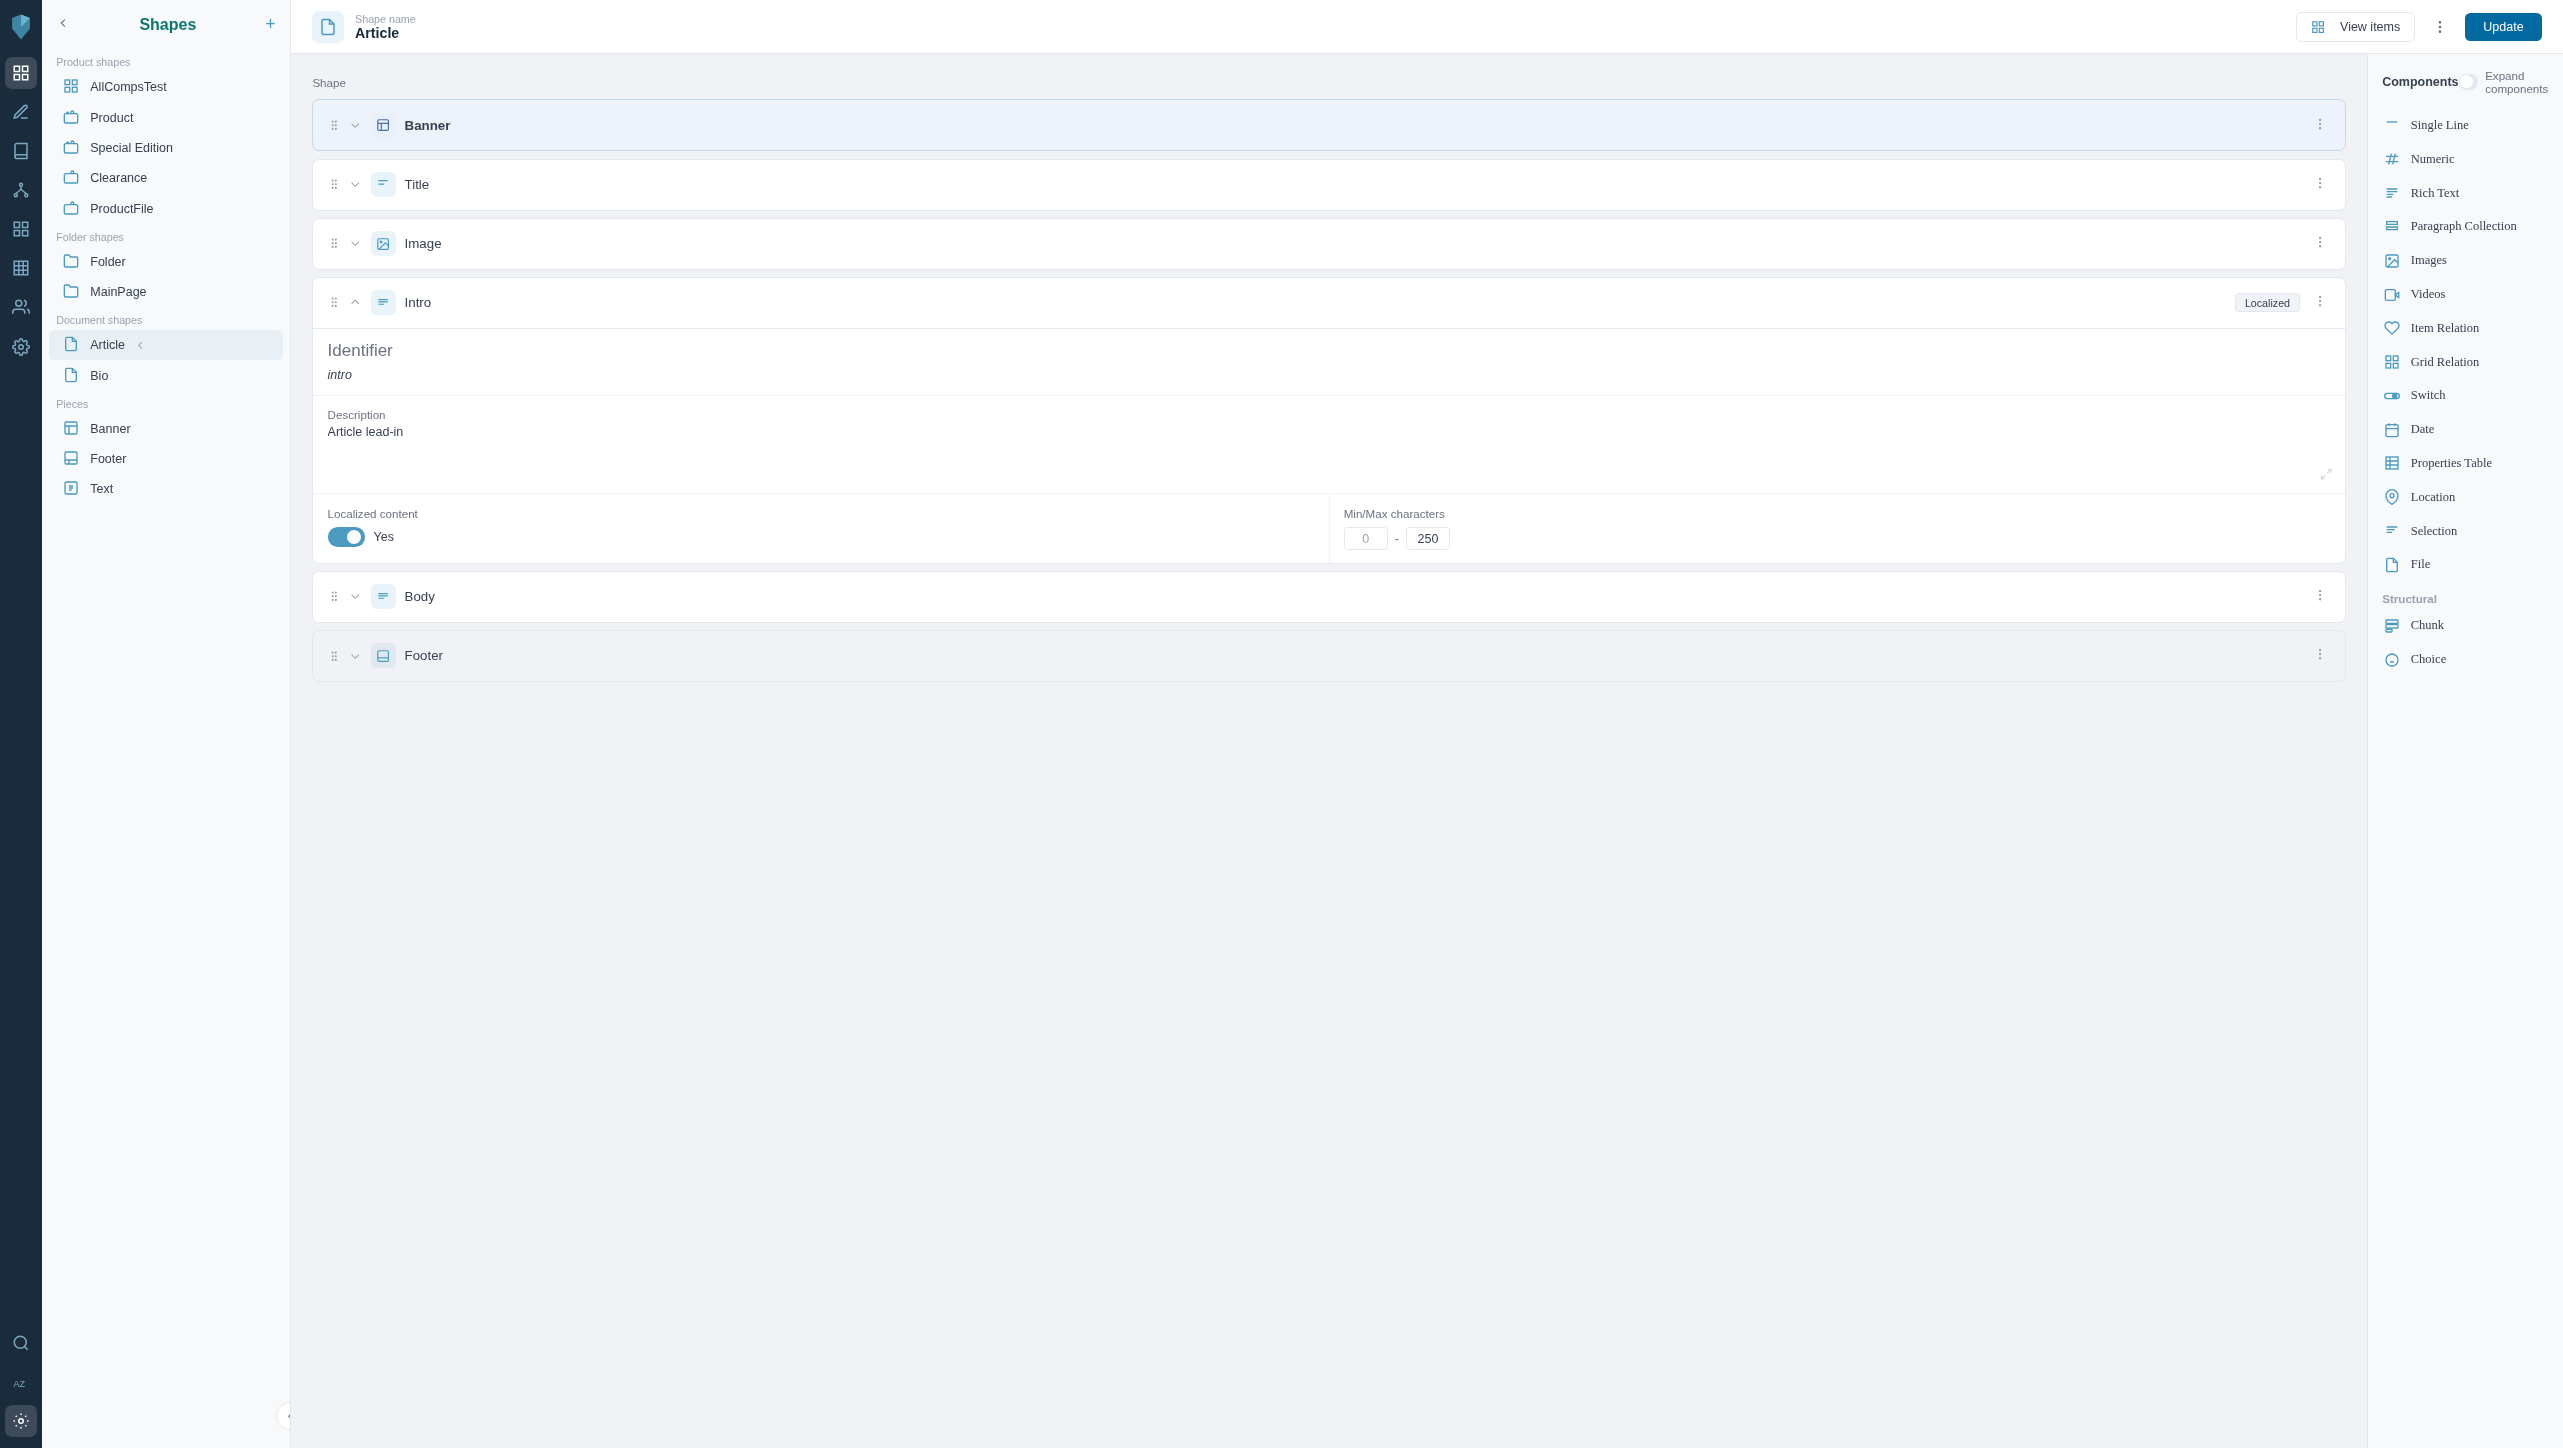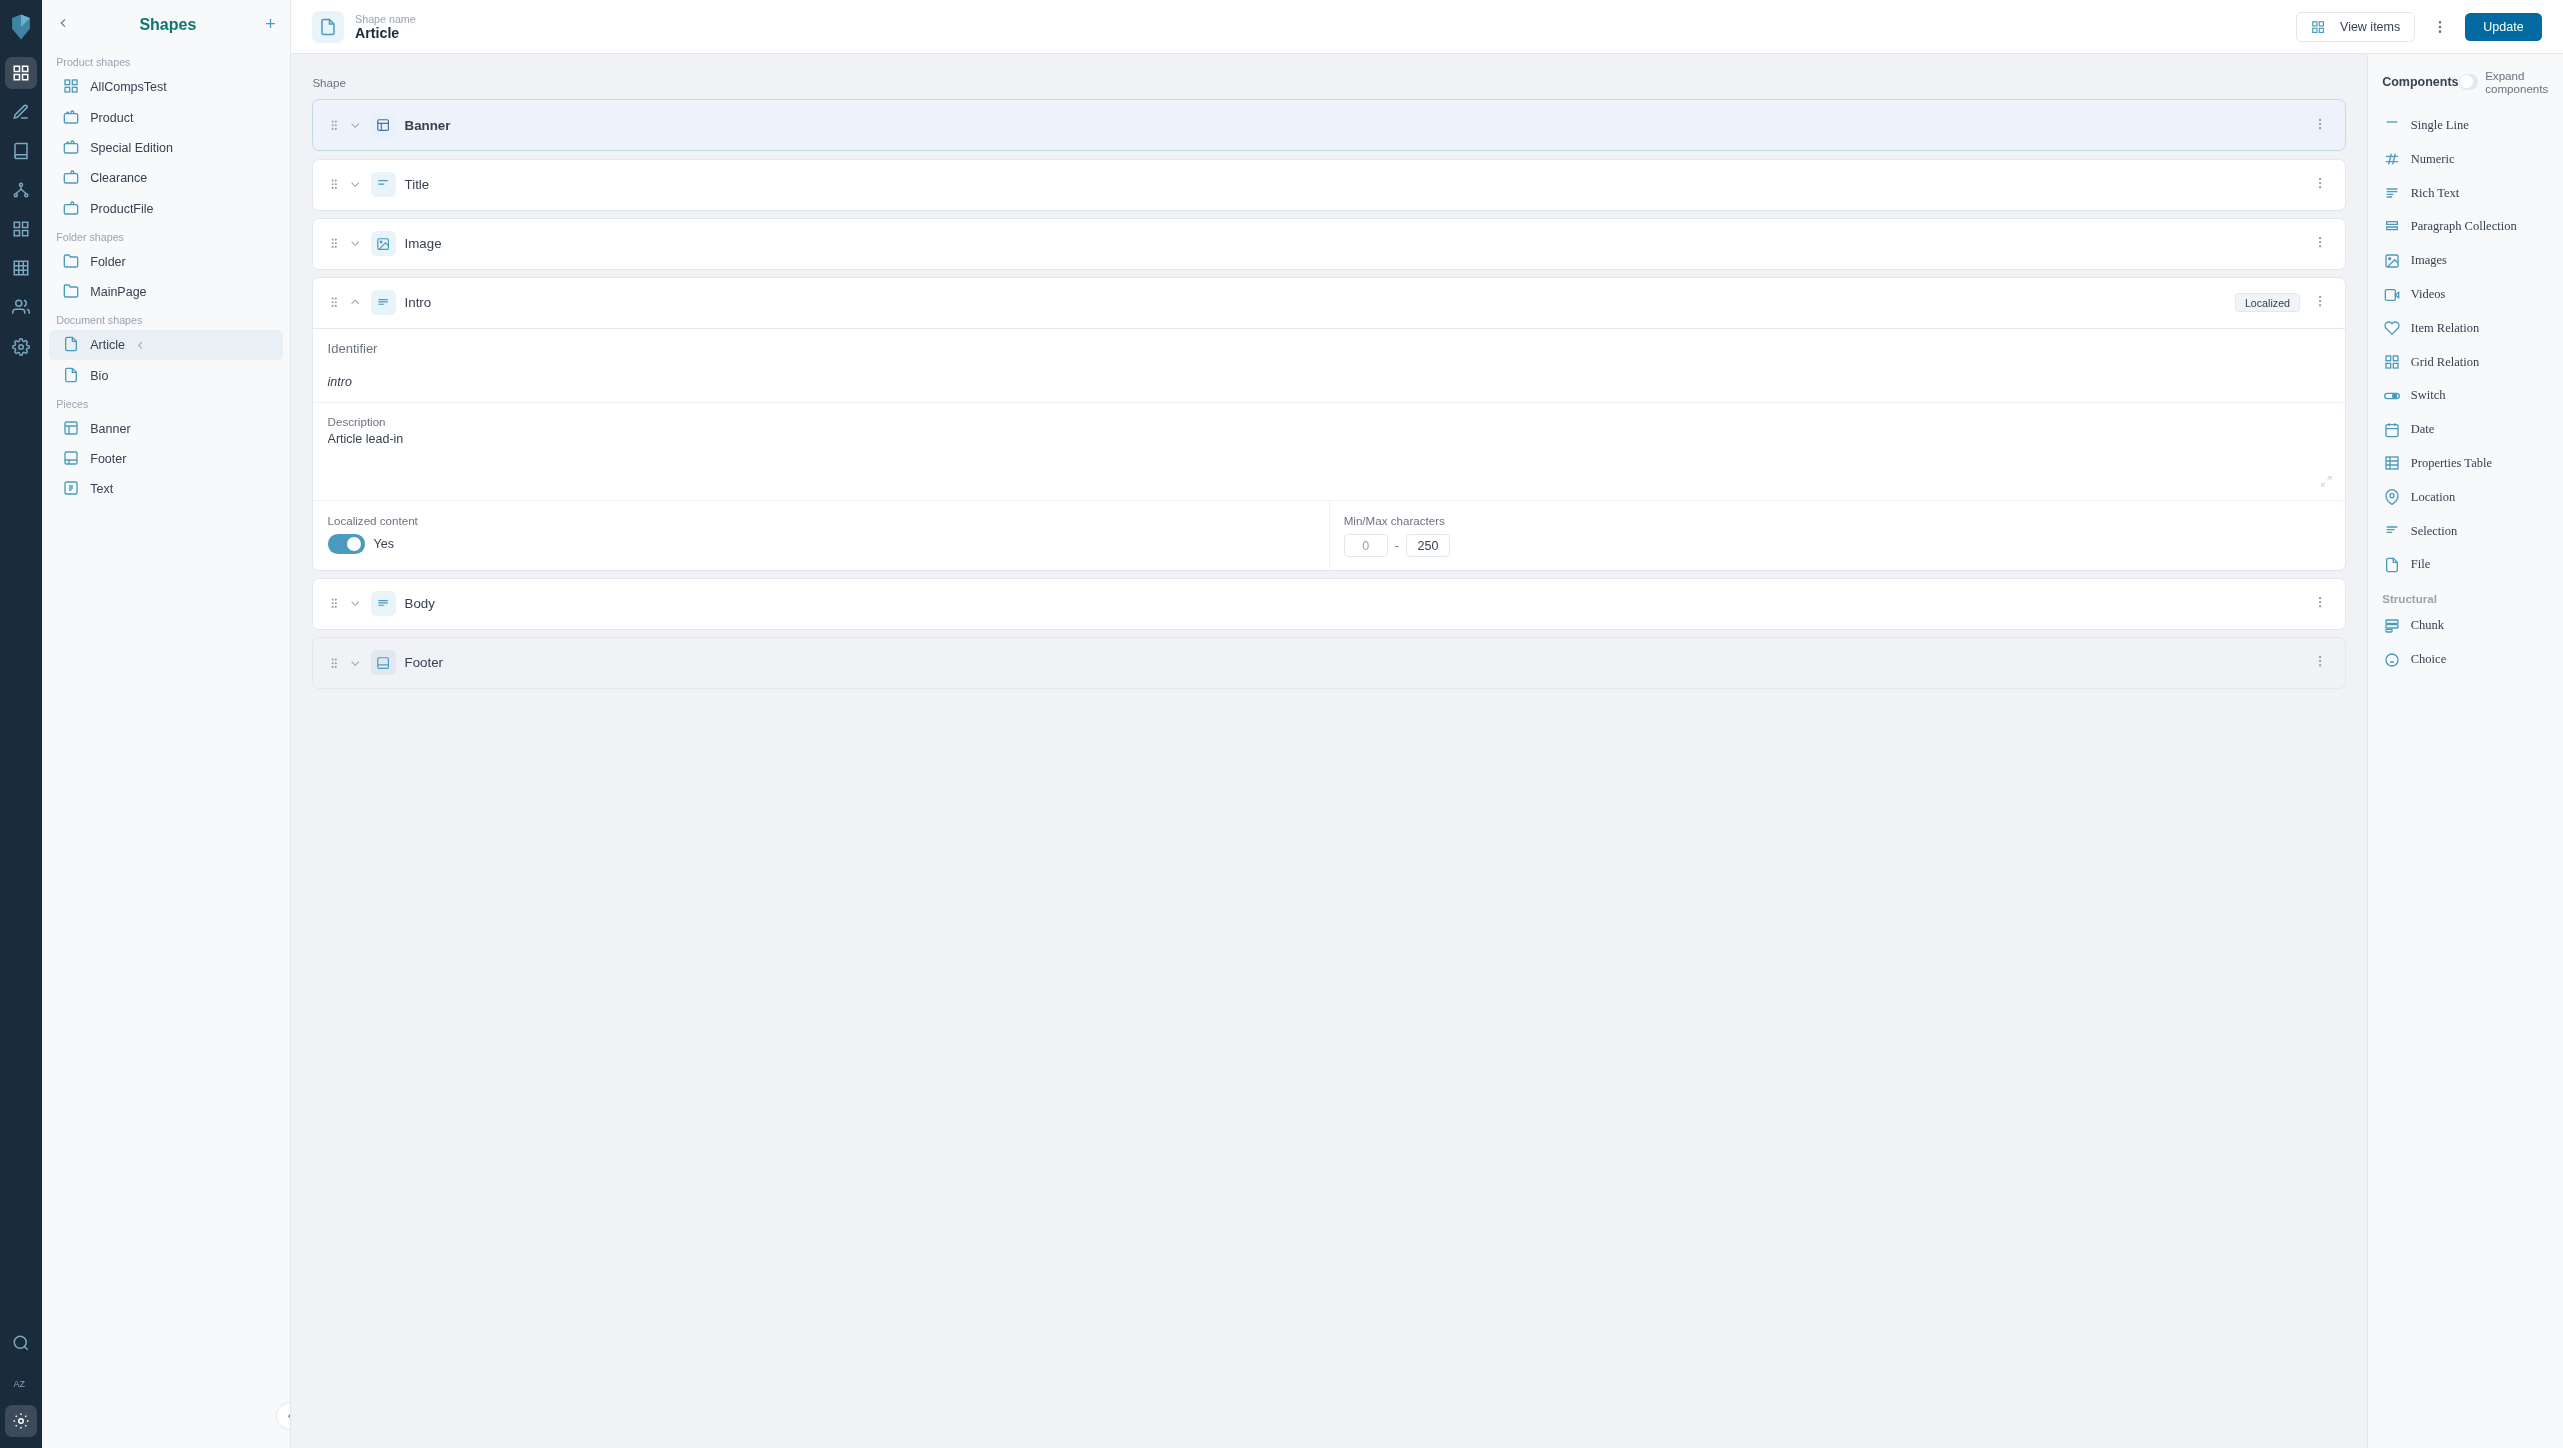--- a/index.html
+++ b/index.html
@@ -805,21 +805,21 @@
           <div class="row-more">
             <svg width="14.2" height="14.2" viewBox="0 0 24 24" fill="none" stroke="currentColor" stroke-width="2">
                 <circle cx="12" cy="5" r="1" fill="currentColor"></circle>
                 <circle cx="12" cy="12" r="1" fill="currentColor"></circle>
                 <circle cx="12" cy="19" r="1" fill="currentColor"></circle>
               </svg>
           </div>
         </div>
         <div class="shape-row-body">
           <div class="field-row">
-            <div class="field-label" style="font-size:13px; color:#6b7280; margin-bottom:19px;">Identifier</div>
+            <div class="field-label" style="font-size:17px; color:#6b7280; margin-bottom:7px;">Identifier</div>
             <div class="field-value">intro</div>
           </div>
           <div class="field-row" style="position:relative;">
             <div class="field-label" style="font-size:11.6px;color:#6b7280;margin-bottom:3.6px;">Description</div>
             <textarea class="field-textarea" style="">Article lead-in</textarea>
             <svg width="12.5" height="12.5" viewBox="0 0 24 24" fill="none" stroke="#d1d5db" stroke-width="2" style="position:absolute;bottom:12.5px;right:12.5px;">
                 <path d="M15 3h6v6M9 21H3v-6M21 3l-7 7M3 21l7-7"></path>
               </svg>
           </div>
           <div class="field-options-row">

